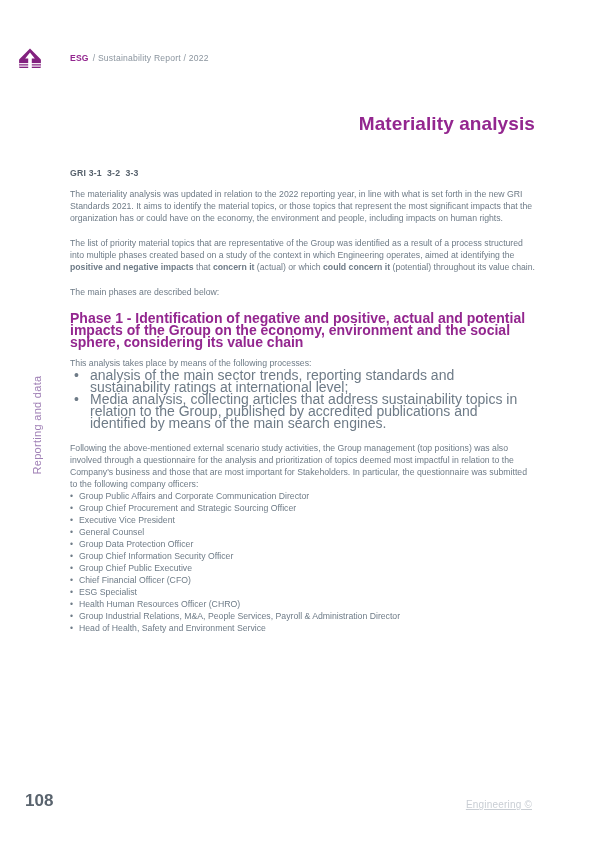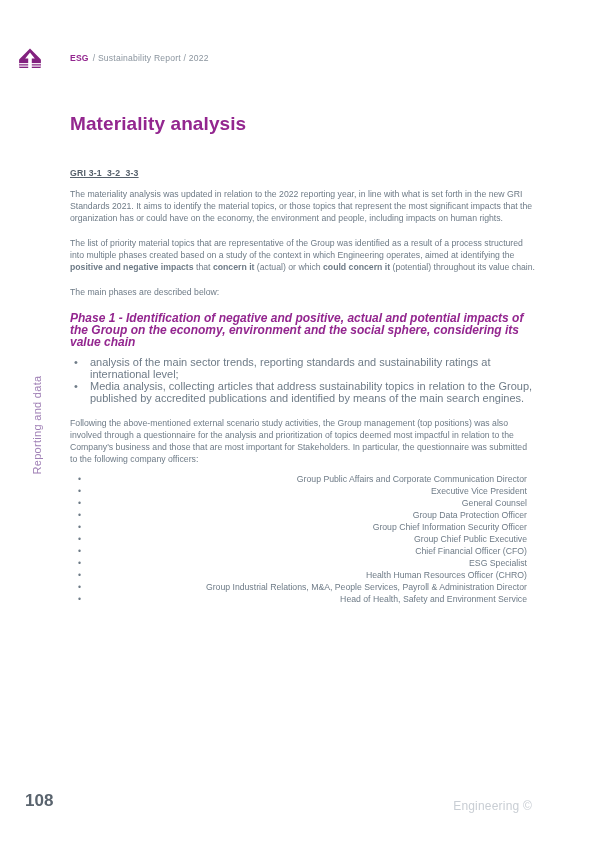--- a/index.html
+++ b/index.html
@@ -37,65 +37,64 @@
     font-size: 11px; color: #9F7FB5; letter-spacing: 0.3px;
   }
   
   .content {
     position: absolute; left: 70px; top: 112px; width: 465px;
     color: #6E7B87;
   }
   h1.title {
     margin: 0 0 33px 0;
     font-size: 19px; line-height: 23px; font-weight: bold;
-    color: #93268F; letter-spacing: 0.1px;
+    color: #93268F; letter-spacing: 0.1px; text-align: right;
   }
   .gri {
     margin: 0 0 10px 0;
     font-size: 8.7px; font-weight: bold; color: #55606B;
-    white-space: pre; letter-spacing: 0.2px; text-decoration: underline;
+    white-space: pre; letter-spacing: 0.2px;
   }
   p.body {
     margin: 9px 0 13px 0;
     font-size: 8.7px; line-height: 12px; color: #6E7B87;
   }
   p.body.nogap { margin-bottom: 0; }
   .b { font-weight: bold; }
   h2.phase-heading {
-    margin: 14px 0 8px 0;
-    font-size: 12px; line-height: 12px; font-weight: bold;
+    margin: 14px 0 0 0;
+    font-size: 14px; line-height: 12px; font-weight: bold;
     color: #93268F;
-    font-style: italic;
   }
   ul.dash-list {
     list-style: none; margin: 0 0 13px 0; padding: 0;
-    font-size: 11px; line-height: 12px;
+    font-size: 14px; line-height: 12px;
   }
   ul.dash-list li { position: relative; padding-left: 20px; }
   ul.dash-list li::before {
     content: "\2022"; position: absolute; left: 4px; top: 0;
     color: #6E7B87;
   }
   ul.officer-list {
-    list-style: none; margin: 8px; padding: 0;
-    font-size: 8.7px; line-height: 12px; text-align: right;
+    list-style: none; margin: 0; padding: 0;
+    font-size: 8.7px; line-height: 12px;
   }
   ul.officer-list li { position: relative; padding-left: 9px; }
   ul.officer-list li::before {
     content: "\2022"; position: absolute; left: 0; top: 0;
     color: #6E7B87;
   }
   
   .page-num {
     position: absolute; left: 25px; top: 791px;
     font-size: 17px; font-weight: bold; color: #5A646E;
   }
   .brand-footer {
     position: absolute; right: 68px; top: 799px;
-    font-size: 12px; color: #C9CED4; letter-spacing: 0.2px;
+    font-size: 10px; color: #C9CED4; letter-spacing: 0.2px; text-decoration: underline;
   }
 </style>
 </head>
 <body>
 
 <div class="page">
 
   <div class="logo">
     <svg viewBox="0 0 24 24" width="24" height="24" aria-hidden="true">
       <path d="M12 1.6 L22.4 12 Q22.9 12.5 22.9 13.2 V20 Q22.9 21 21.9 21 H2.1 Q1.1 21 1.1 20 V13.2 Q1.1 12.5 1.6 12 Z" fill="#82217E"></path>
@@ -116,30 +115,32 @@
 
     <p class="gri">GRI 3-1  3-2  3-3</p>
 
     <p class="body">The materiality analysis was updated in relation to the 2022 reporting year, in line with what is set forth in the new GRI Standards 2021. It aims to identify the material topics, or those topics that represent the most significant impacts that the organization has or could have on the economy, the environment and people, including impacts on human rights.</p>
 
     <p class="body"><span>The list of priority material topics that are representative of the Group was identified as a result of a process structured into multiple phases created based on a study of the context in which Engineering operates, aimed at identifying the </span><span class="b">positive and negative impacts</span><span> that </span><span class="b">concern it</span><span> (actual) or which </span><span class="b">could concern it</span><span> (potential) throughout its value chain.</span></p>
 
     <p class="body">The main phases are described below:</p>
 
     <h2 class="phase-heading">Phase 1 - Identification of negative and positive, actual and potential impacts of the Group on the economy, environment and the social sphere, considering its value chain</h2>
+    <p class="body nogap">This analysis takes place by means of the following processes:</p>
 
     <ul class="dash-list">
       <li>analysis of the main sector trends, reporting standards and sustainability ratings at international level;</li>
       <li>Media analysis, collecting articles that address sustainability topics in relation to the Group, published by accredited publications and identified by means of the main search engines.</li>
     </ul>
 
     <p class="body nogap">Following the above-mentioned external scenario study activities, the Group management (top positions) was also involved through a questionnaire for the analysis and prioritization of topics deemed most impactful in relation to the Company's business and those that are most important for Stakeholders. In particular, the questionnaire was submitted to the following company officers:</p>
 
     <ul class="officer-list">
       <li>Group Public Affairs and Corporate Communication Director</li>
+      <li>Group Chief Procurement and Strategic Sourcing Officer</li>
       <li>Executive Vice President</li>
       <li>General Counsel</li>
       <li>Group Data Protection Officer</li>
       <li>Group Chief Information Security Officer</li>
       <li>Group Chief Public Executive</li>
       <li>Chief Financial Officer (CFO)</li>
       <li>ESG Specialist</li>
       <li>Health Human Resources Officer (CHRO)</li>
       <li>Group Industrial Relations, M&amp;A, People Services, Payroll &amp; Administration Director</li>
       <li>Head of Health, Safety and Environment Service</li>

